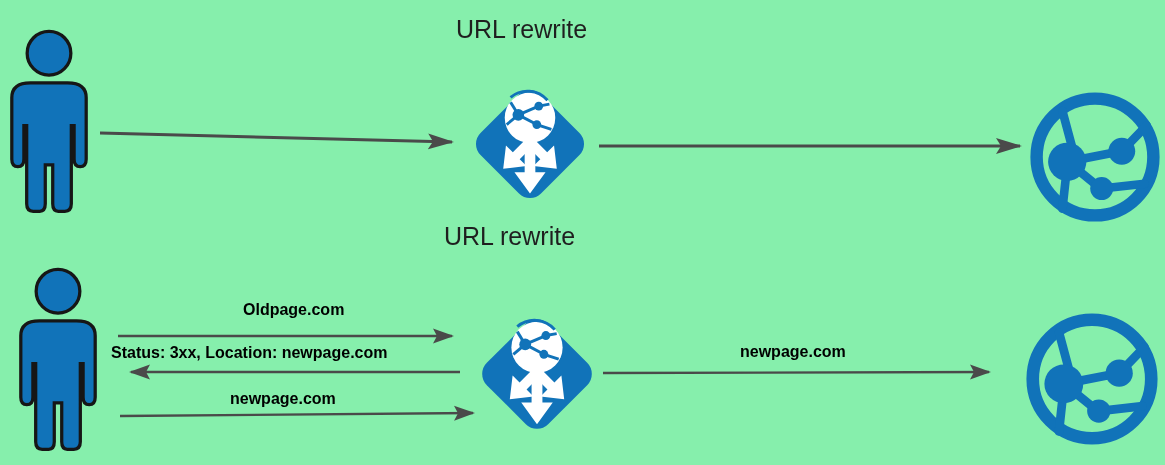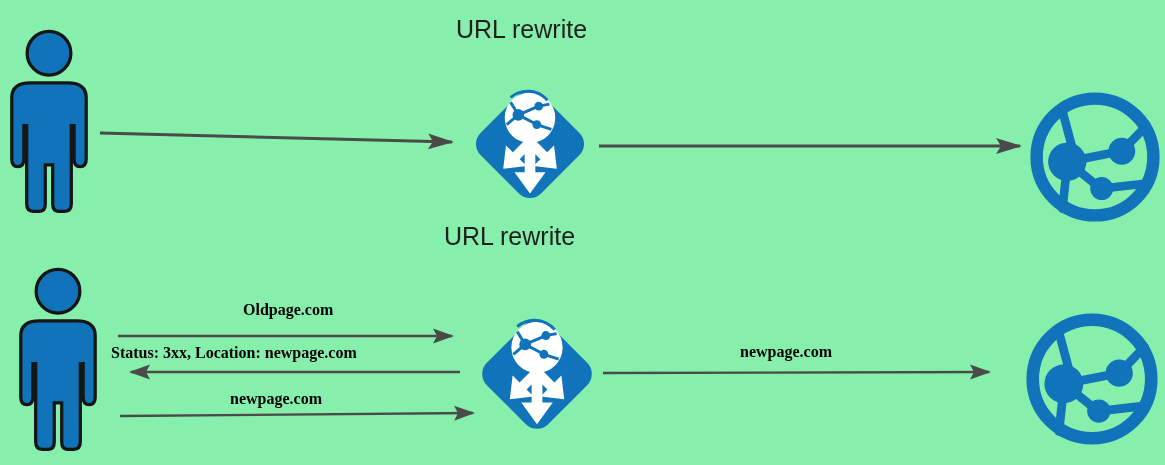--- a/index.html
+++ b/index.html
@@ -10,21 +10,21 @@
   }
   html,body{margin:0;padding:0;background:#fff;}
   .stage{
     position:relative;width:1165px;height:465px;background:#86efac;overflow:hidden;
     font-family:"Liberation Sans",sans-serif;color:var(--text);
   }
   .abs{position:absolute;}
   .title{position:absolute;font-size:25px;color:#1f1f1f;white-space:nowrap;}
   .ulabel{position:absolute;font-size:23px;color:#101010;white-space:nowrap;}
   .blabel{
-    position:absolute;font-family:Liberation Serif, serif;font-weight:bold;
+    position:absolute;font-family:Liberation Sans, sans-serif;font-weight:bold;
     font-size:16px;color:#000;white-space:nowrap;
   }
   svg{display:block;}
 </style>
 </head>
 <body>
 
 <div class="stage">
 
   <svg width="0" height="0" style="position:absolute" aria-hidden="true">

